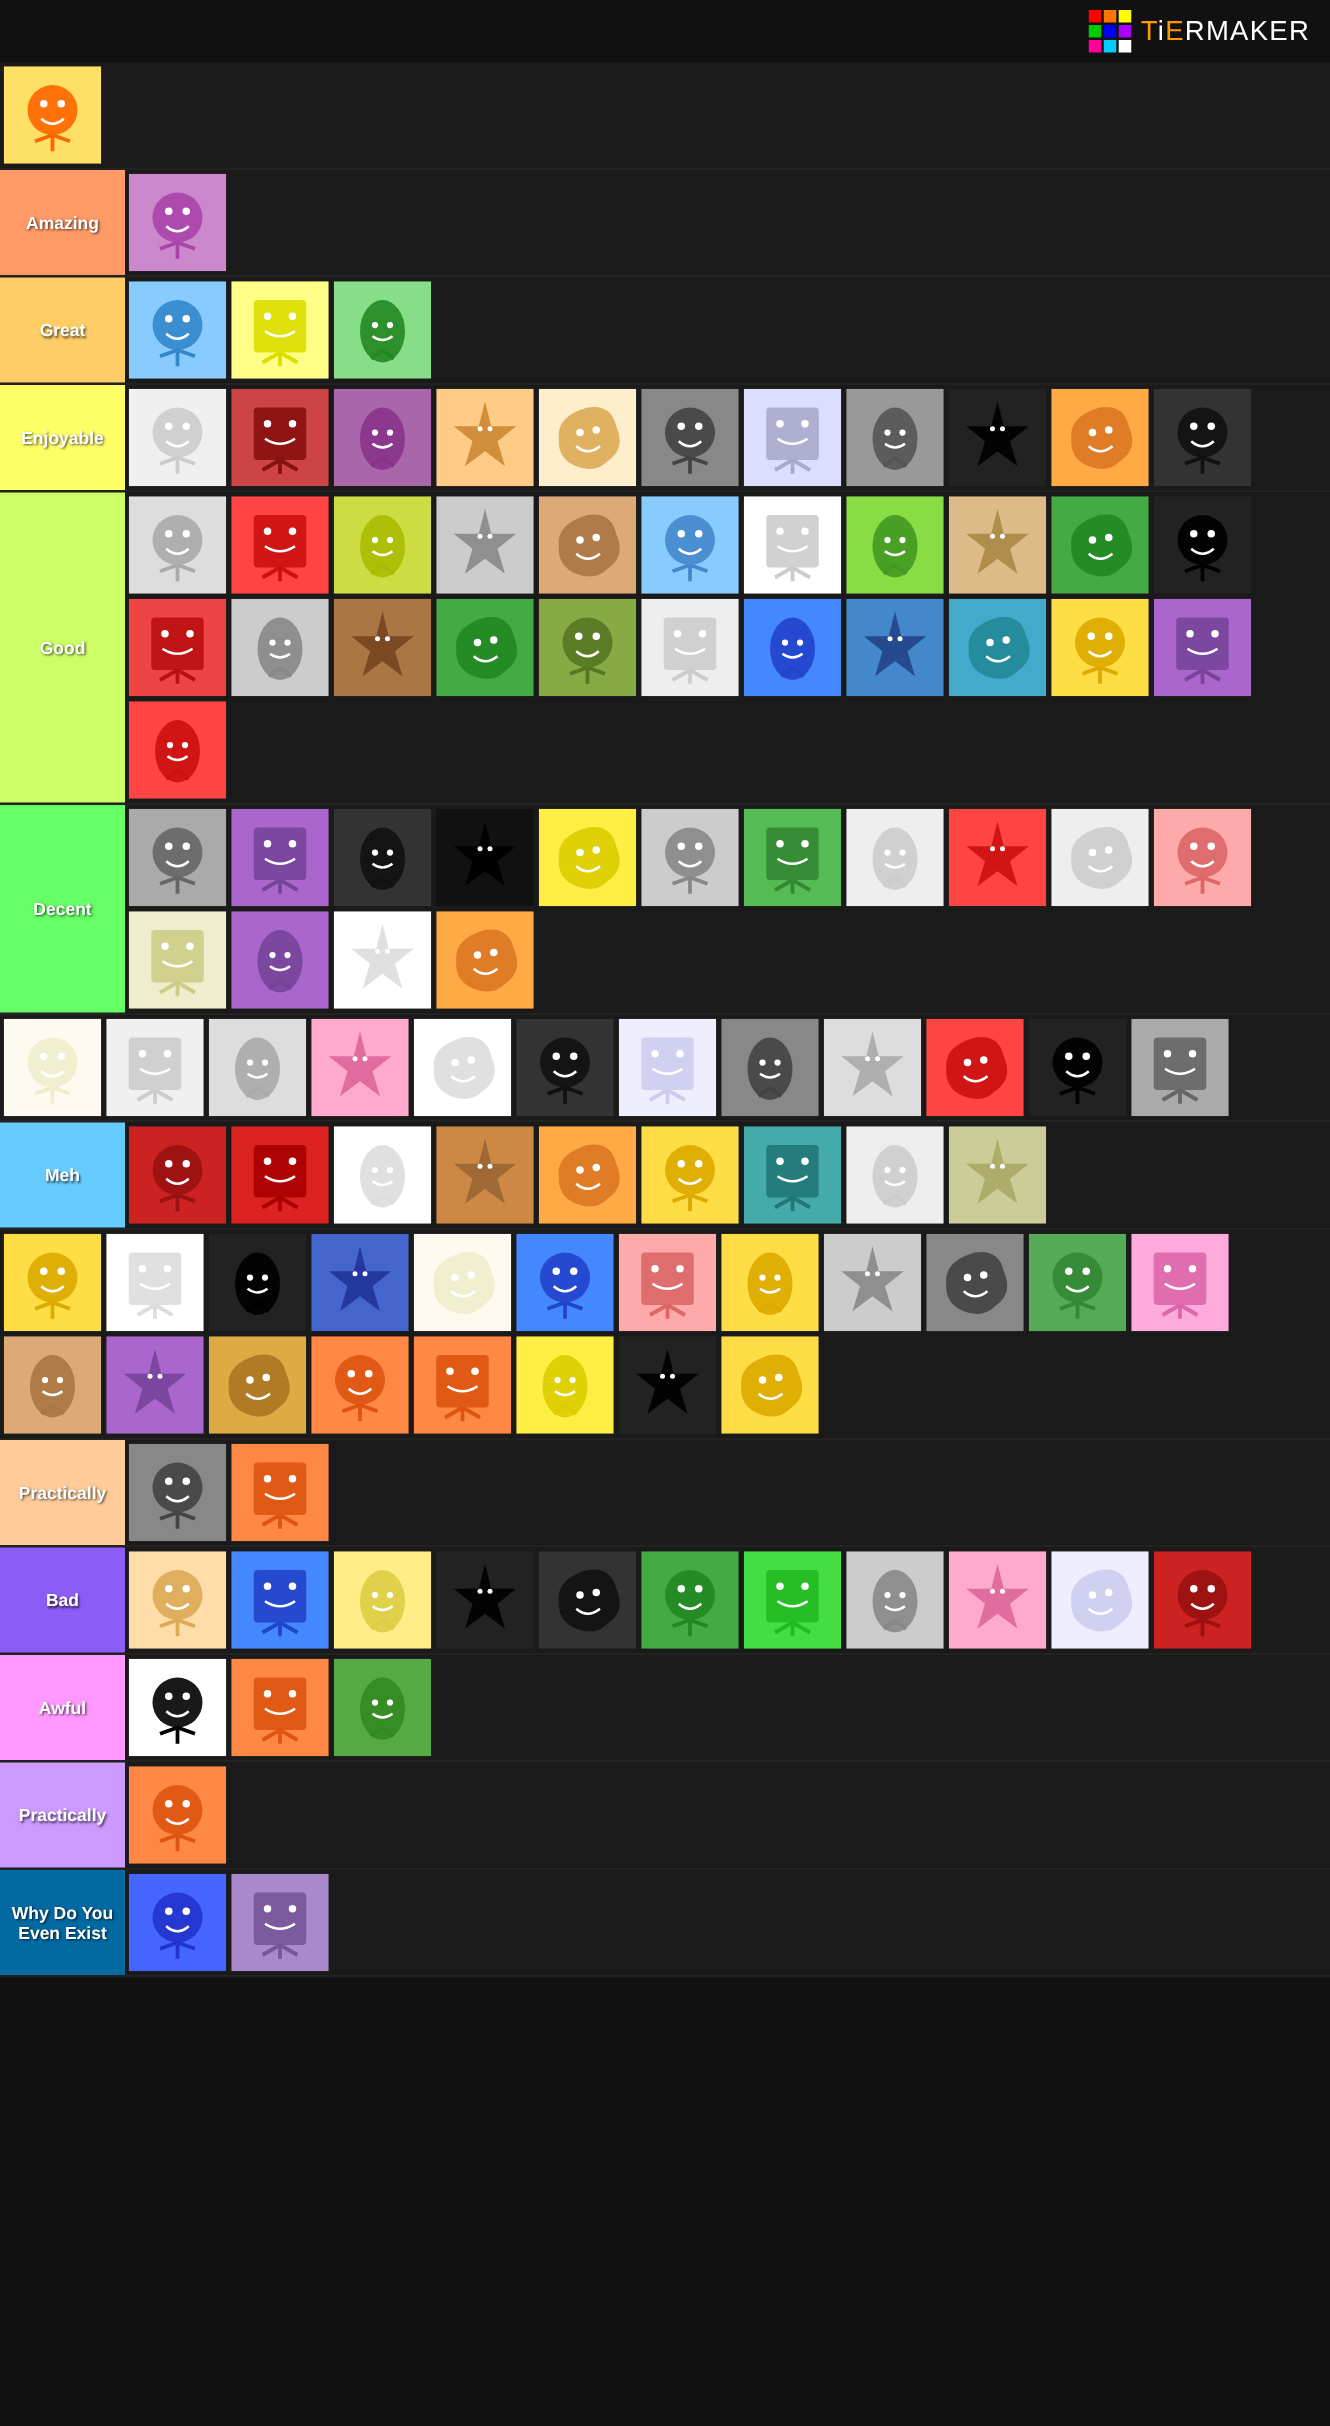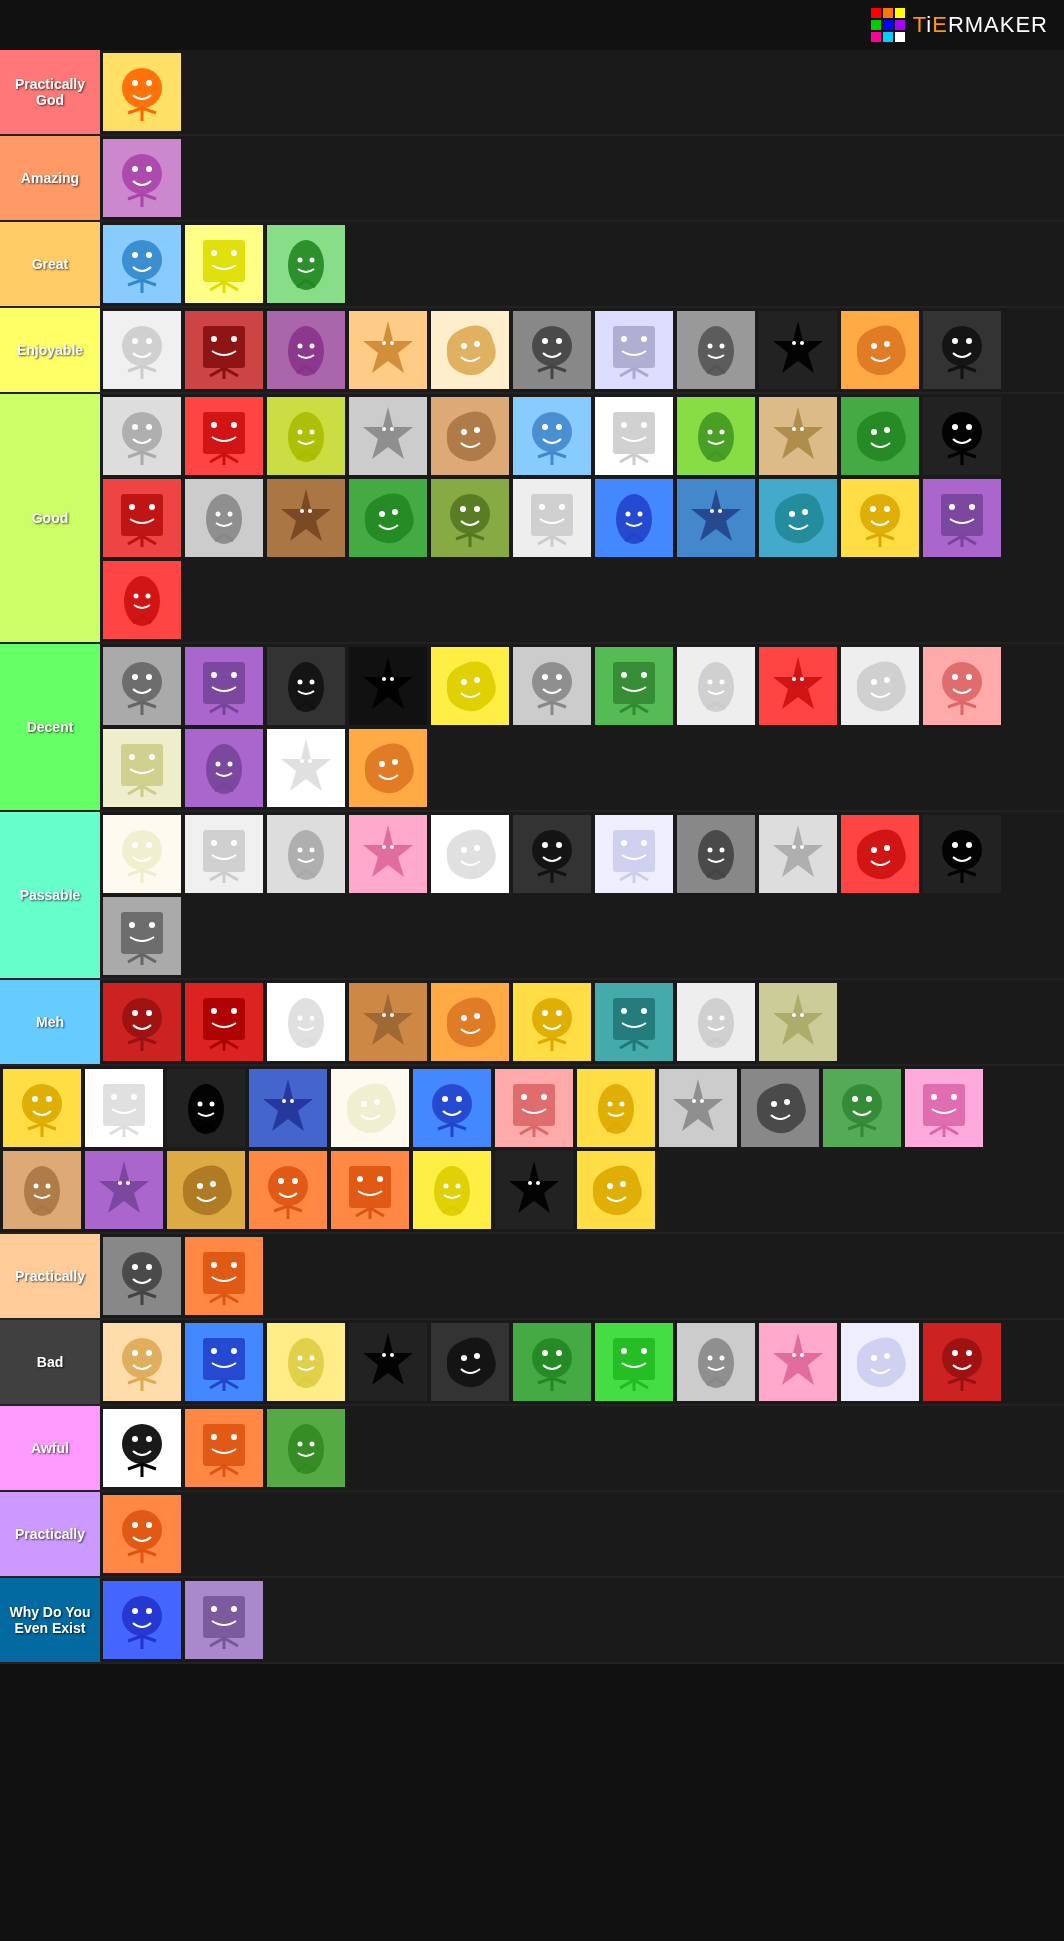--- a/index.html
+++ b/index.html
@@ -96,21 +96,20 @@
       <div class="logo-cell" style="background:#ffffff"></div>
     </div>
     <div class="logo-text">
       <span>T</span>i<span>E</span>RMAKER
     </div>
   </div>
 </div>
 
 <div id="tier-container">
     <div class="tier-row">
-      <div class="tier-label" style="background: rgb(255, 119, 119);">Practically God</div>
       <div class="tier-content">
         <div class="char-box" title="Firey (sunglasses)">
           <svg width="78" height="78" xmlns="http://www.w3.org/2000/svg">
       <rect width="78" height="78" fill="#ffe066"></rect>
       <circle cx="39" cy="35" r="20" fill="#ff6600" opacity="0.9"></circle>
       <circle cx="32" cy="30" r="3" fill="white"></circle>
       <circle cx="46" cy="30" r="3" fill="white"></circle>
       <path d="M30 42 Q39 50 48 42" stroke="white" stroke-width="2" fill="none"></path>
       <line x1="39" y1="55" x2="39" y2="68" stroke="#ff6600" stroke-width="3"></line>
       <line x1="25" y1="60" x2="39" y2="55" stroke="#ff6600" stroke-width="3"></line>
@@ -700,21 +699,20 @@
       <rect width="78" height="78" fill="#ffaa44"></rect>
       <path d="M39,15 Q58,12 62,30 Q70,48 55,58 Q45,68 30,62 Q15,56 16,40 Q14,22 39,15Z" fill="#dd7722" opacity="0.9"></path>
       <circle cx="33" cy="35" r="3" fill="white"></circle>
       <circle cx="46" cy="33" r="3" fill="white"></circle>
       <path d="M30 46 Q39 54 49 46" stroke="white" stroke-width="2" fill="none"></path>
     </svg>
         </div>
       </div>
     </div>
     <div class="tier-row">
-      <div class="tier-label" style="background: rgb(102, 255, 204);">Passable</div>
       <div class="tier-content">
         <div class="char-box" title="Egg white">
           <svg width="78" height="78" xmlns="http://www.w3.org/2000/svg">
       <rect width="78" height="78" fill="#fffaf0"></rect>
       <circle cx="39" cy="35" r="20" fill="#eeeecc" opacity="0.9"></circle>
       <circle cx="32" cy="30" r="3" fill="white"></circle>
       <circle cx="46" cy="30" r="3" fill="white"></circle>
       <path d="M30 42 Q39 50 48 42" stroke="white" stroke-width="2" fill="none"></path>
       <line x1="39" y1="55" x2="39" y2="68" stroke="#eeeecc" stroke-width="3"></line>
       <line x1="25" y1="60" x2="39" y2="55" stroke="#eeeecc" stroke-width="3"></line>
@@ -1174,21 +1172,21 @@
       <circle cx="49" cy="28" r="3" fill="white"></circle>
       <path d="M27 40 Q39 48 51 40" stroke="white" stroke-width="2" fill="none"></path>
       <line x1="39" y1="57" x2="39" y2="68" stroke="#dd5511" stroke-width="3"></line>
       <line x1="25" y1="65" x2="39" y2="57" stroke="#dd5511" stroke-width="3"></line>
       <line x1="53" y1="65" x2="39" y2="57" stroke="#dd5511" stroke-width="3"></line>
     </svg>
         </div>
       </div>
     </div>
     <div class="tier-row">
-      <div class="tier-label" style="background: #404040;">Bad</div>
+      <div class="tier-label" style="background: #8b5cf6;">Bad</div>
       <div class="tier-content">
         <div class="char-box" title="Diamond shape">
           <svg width="78" height="78" xmlns="http://www.w3.org/2000/svg">
       <rect width="78" height="78" fill="#ffddaa"></rect>
       <circle cx="39" cy="35" r="20" fill="#ddaa55" opacity="0.9"></circle>
       <circle cx="32" cy="30" r="3" fill="white"></circle>
       <circle cx="46" cy="30" r="3" fill="white"></circle>
       <path d="M30 42 Q39 50 48 42" stroke="white" stroke-width="2" fill="none"></path>
       <line x1="39" y1="55" x2="39" y2="68" stroke="#ddaa55" stroke-width="3"></line>
       <line x1="25" y1="60" x2="39" y2="55" stroke="#ddaa55" stroke-width="3"></line>

